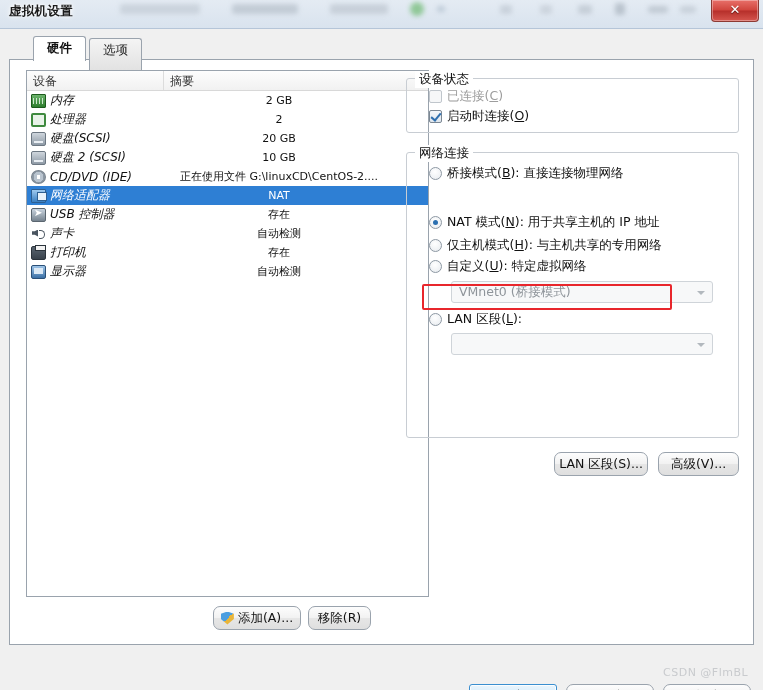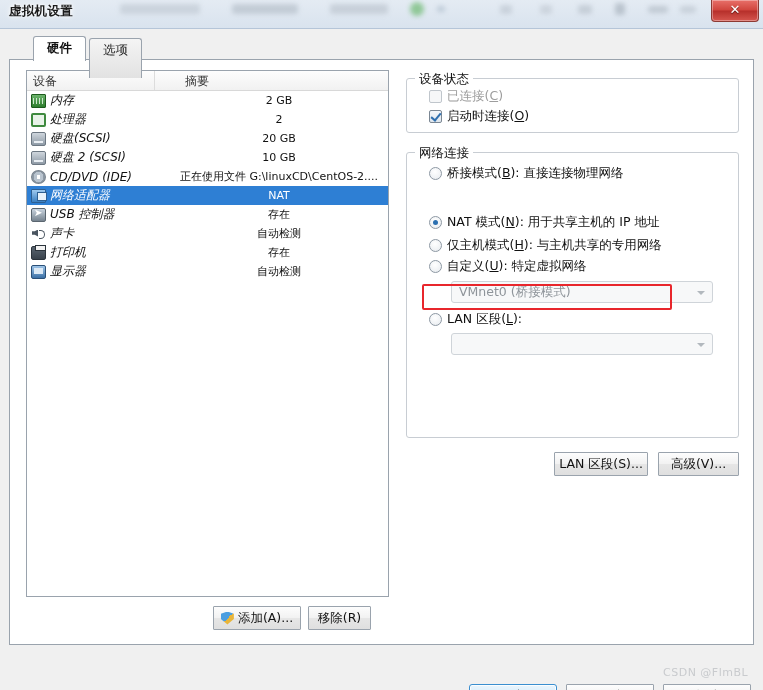--- a/index.html
+++ b/index.html
@@ -77,53 +77,53 @@
   .tab.active {
     left: 0;
     background: #ffffff;
     color: #111;
     font-weight: bold;
     z-index: 3;
     height: 25px;
   }
   .tab.inactive {
     left: 56px;
-    top: 2px; height: 40px;
+    top: 2px; height: 32px;
     background: linear-gradient(#f4f4f4, #e2e2e2);
     color: #222;
     z-index: 1;
   }
 
   .tabpage {
     position: absolute; left: 9px; top: 30px;
     width: 745px; height: 586px;
     background: #ffffff;
     border: 1px solid #9aa3ad;
   }
 
   
   .devlist {
     position: absolute; left: 16px; top: 10px;
-    width: 363px; height: 527px;
+    width: 403px; height: 527px;
     background: #ffffff;
     border: 1px solid #9aa3ad;
     overflow: hidden;
   }
   .devlist-header {
     display: flex; height: 20px;
     background: linear-gradient(#fdfdfd, #f1f1f1);
     border-bottom: 1px solid #d8d8d8;
   }
   .devlist-header div {
     font-size: 12px; color: #333; padding: 2px 0 0 6px;
     border-right: 1px solid #dcdcdc;
     white-space: nowrap;
   }
   .col-dev { width: 137px; }
-  .col-sum { width: 224px; border-right: none !important; margin-left: 24px; }
+  .col-sum { width: 224px; border-right: none !important; }
 
   .devrow {
     display: flex; align-items: center;
     height: 19px; cursor: default;
   }
   .devrow.selected { background: #2e7fd4; }
   .devrow.selected .dev-name,
   .devrow.selected .dev-sum { color: #ffffff; }
   .dev-name {
     width: 137px; display: flex; align-items: center; gap: 4px;
@@ -154,21 +154,21 @@
   .ic-sound::after  { content:""; position:absolute; left:8px; top:3px; width:5px; height:7px;
                       border:1.5px solid #4a5560; border-left:none; border-radius:0 6px 6px 0; }
   .ic-prn   { background: linear-gradient(#5a6570,#39424c); border:1px solid #2b333b; border-radius:2px; }
   .ic-prn::after { content:""; position:absolute; left:3px; top:-2px; width:9px; height:4px; background:#f2f2f2; border:1px solid #2b333b; }
   .ic-disp  { background: linear-gradient(#9fc5e8,#3a6fa5); border:1px solid #2a4f77; border-radius:2px; }
   .ic-disp::after { content:""; position:absolute; left:2px; top:2px; right:2px; bottom:4px; background:#dce9f5; }
 
   
   .btn {
     border: 1px solid #9aa3ad;
-    border-radius: 1px;
+    border-radius: 7px;
     background: linear-gradient(#fdfdfd 0%, #f2f2f2 48%, #e6e6e6 52%, #dfdfdf 100%);
     font-size: 12.5px; color: #111;
     cursor: pointer; white-space: nowrap;
     display: inline-flex; align-items: center; justify-content: center; gap: 4px;
   }
   .btn-add {
     position: absolute; left: 203px; top: 546px; width: 88px; height: 24px;
   }
   .btn-remove {
     position: absolute; left: 298px; top: 546px; width: 63px; height: 24px;

